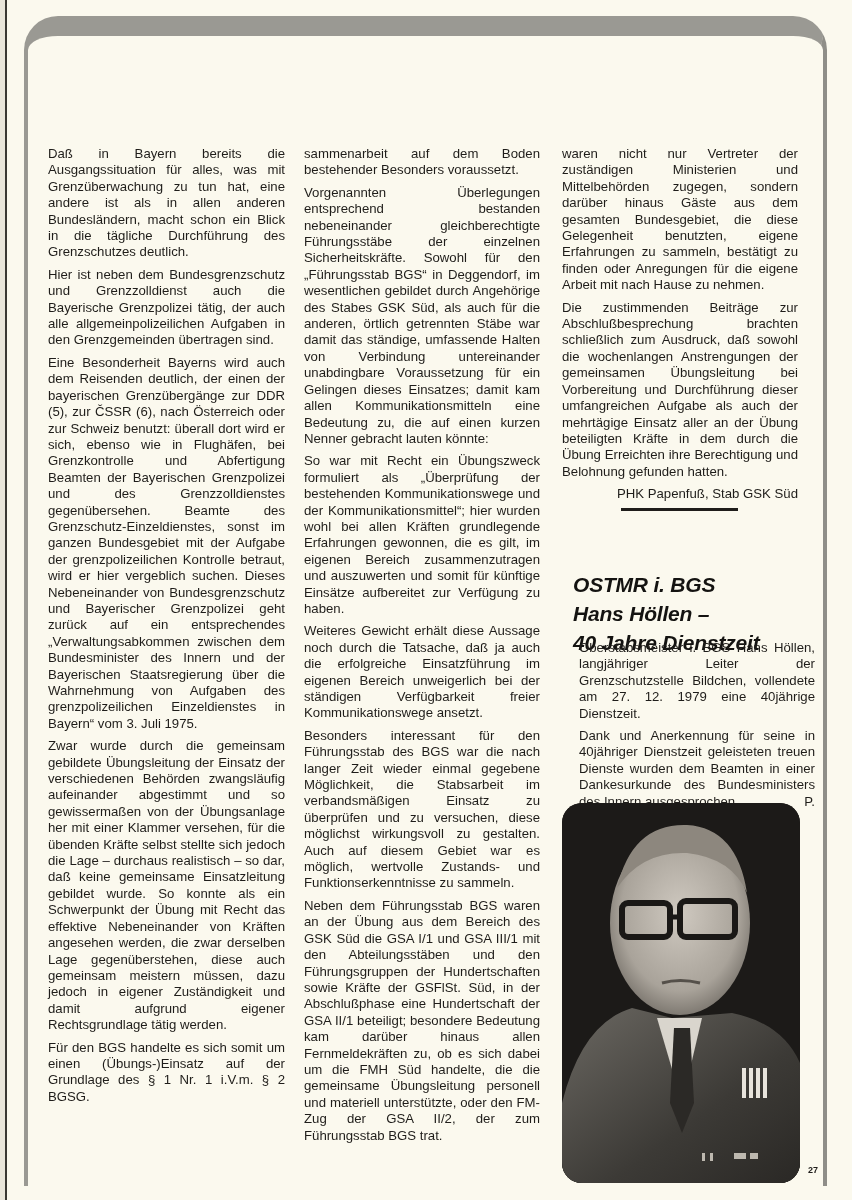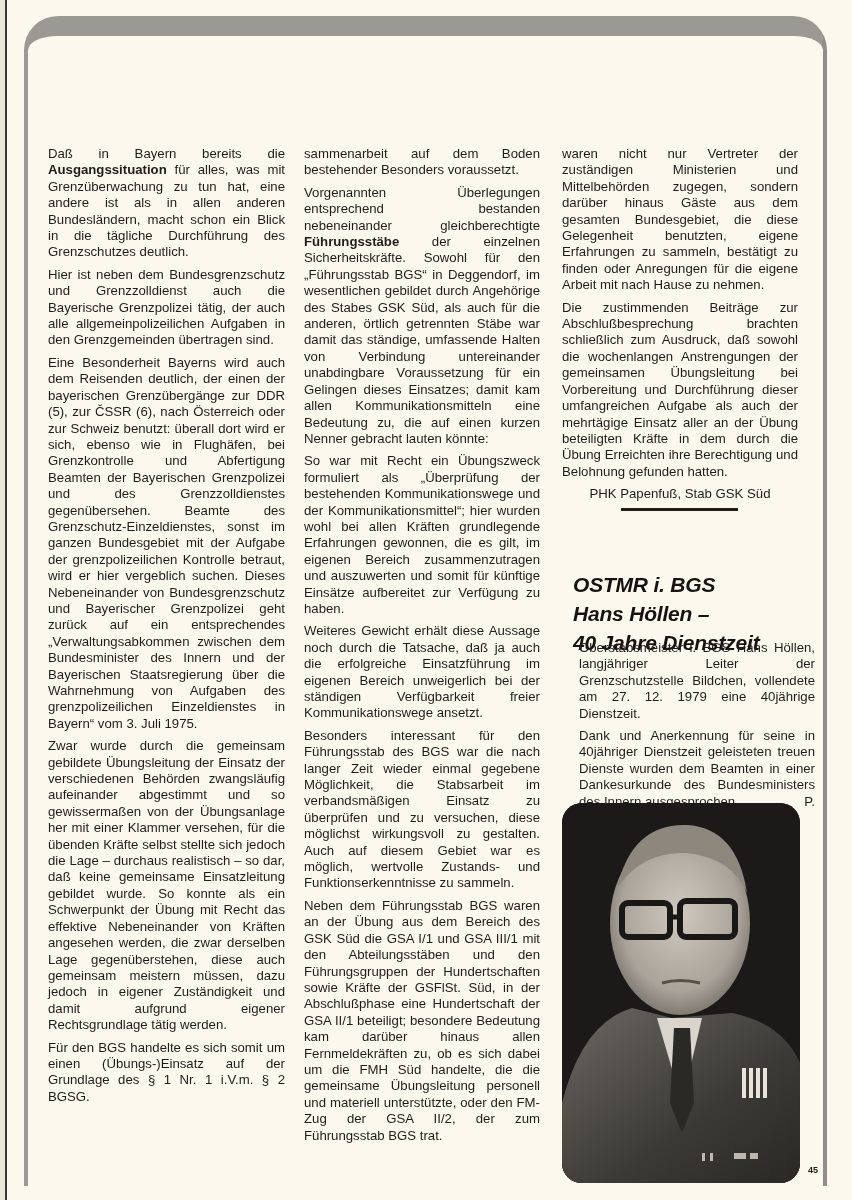--- a/index.html
+++ b/index.html
@@ -8,22 +8,22 @@
   .page-edge{position:absolute;left:5px;top:0;width:2px;height:1200px;background:#3a3833;}
   .page-shadow{position:absolute;left:0;top:0;width:5px;height:1200px;background:#e9e6da;}
   .frame{position:absolute;left:24px;top:16px;width:803px;height:1170px;
          border-top:20px solid #9a9993;border-left:4px solid #9a9993;border-right:4px solid #8f8e88;
          border-radius:34px 34px 0 0;box-sizing:border-box;}
   .col{position:absolute;top:146px;font-size:13.2px;line-height:16.4px;text-align:justify;}
   .col p{margin:0 0 6px 0;hyphens:manual;}
   .col1{left:48px;width:237px;}
   .col2{left:304px;width:236px;}
   .col3{left:562px;width:236px;}
-  .bold{font-weight:bold;margin-top:31px;}
-  .sign{text-align:center;margin-top:4px !important;}
+  .bold{font-weight:normal;margin-top:31px;}
+  .sign{text-align:right;margin-top:4px !important;}
   .divider{position:absolute;left:621px;top:508px;width:117px;height:3px;background:#1f1d1a;}
   .headline{position:absolute;left:565px;top:566px;width:240px;font-size:21px;line-height:21px;
             font-weight:bold;font-style:italic;letter-spacing:-0.2px;color:#141311;}
   .headline div{margin:8px;}
   .bio{position:absolute;left:579px;top:640px;width:236px;font-size:13.2px;line-height:16.4px;text-align:justify;}
   .bio p{margin:0 0 6px 0;}
   .photo{position:absolute;left:562px;top:803px;width:238px;height:380px;border-radius:20px;
          background:radial-gradient(ellipse at 50% 30%, #3a3632 0%, #1b1917 70%);overflow:hidden;}
   .page-number{position:absolute;left:808px;top:1165px;font-size:9px;font-weight:bold;}
 </style>
@@ -104,13 +104,13 @@
     </g>
     <g fill="#bdb8af">
       <rect x="140" y="350" width="3" height="8"></rect>
       <rect x="148" y="350" width="3" height="8"></rect>
       <rect x="172" y="350" width="12" height="6"></rect>
       <rect x="188" y="350" width="8" height="6"></rect>
     </g>
   </svg>
 </div>
 
-<div class="page-number">45</div>
+<div class="page-number">27</div>
 
 </body></html>

